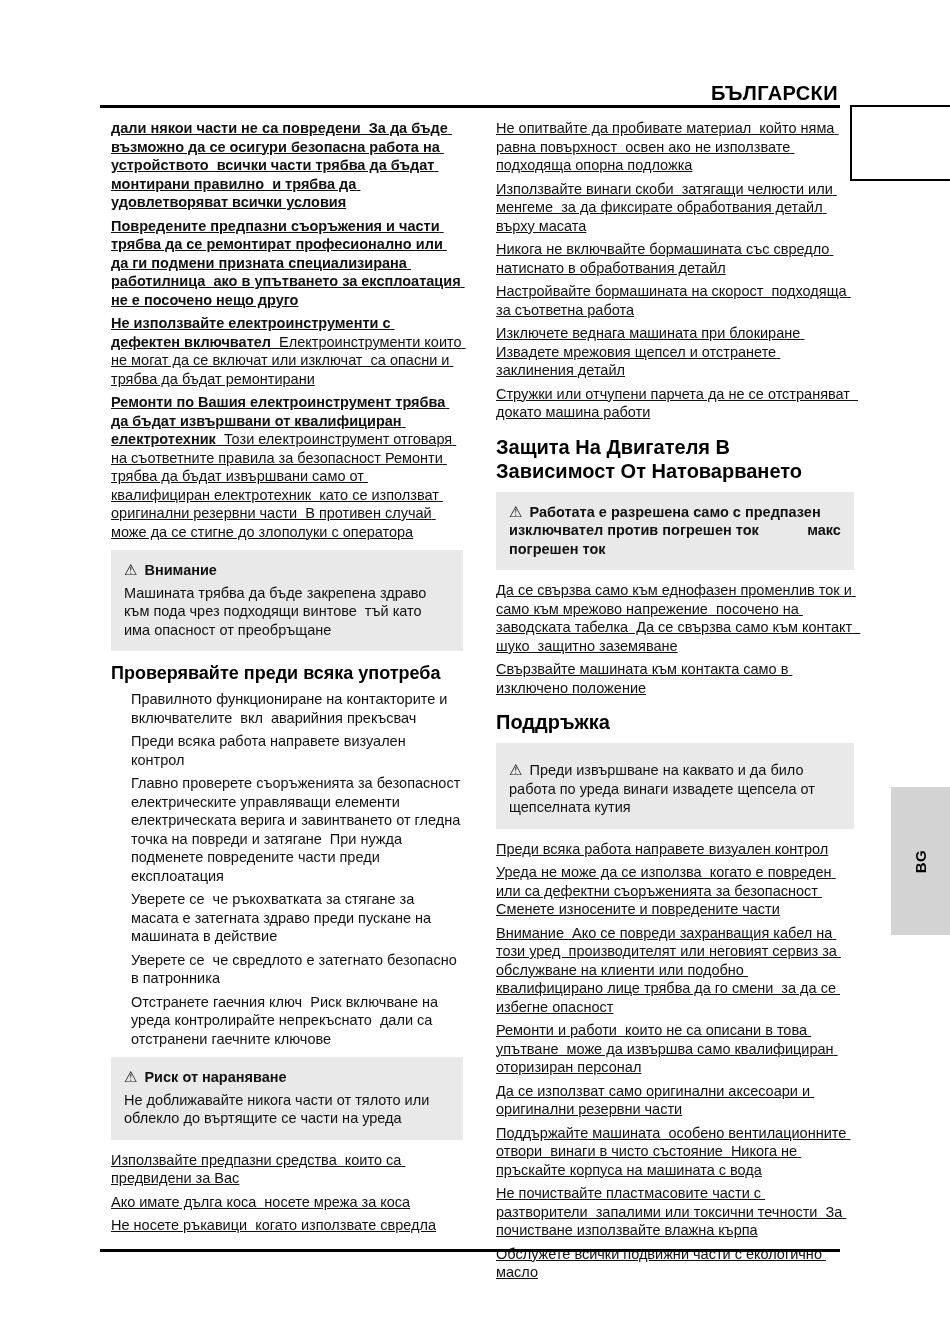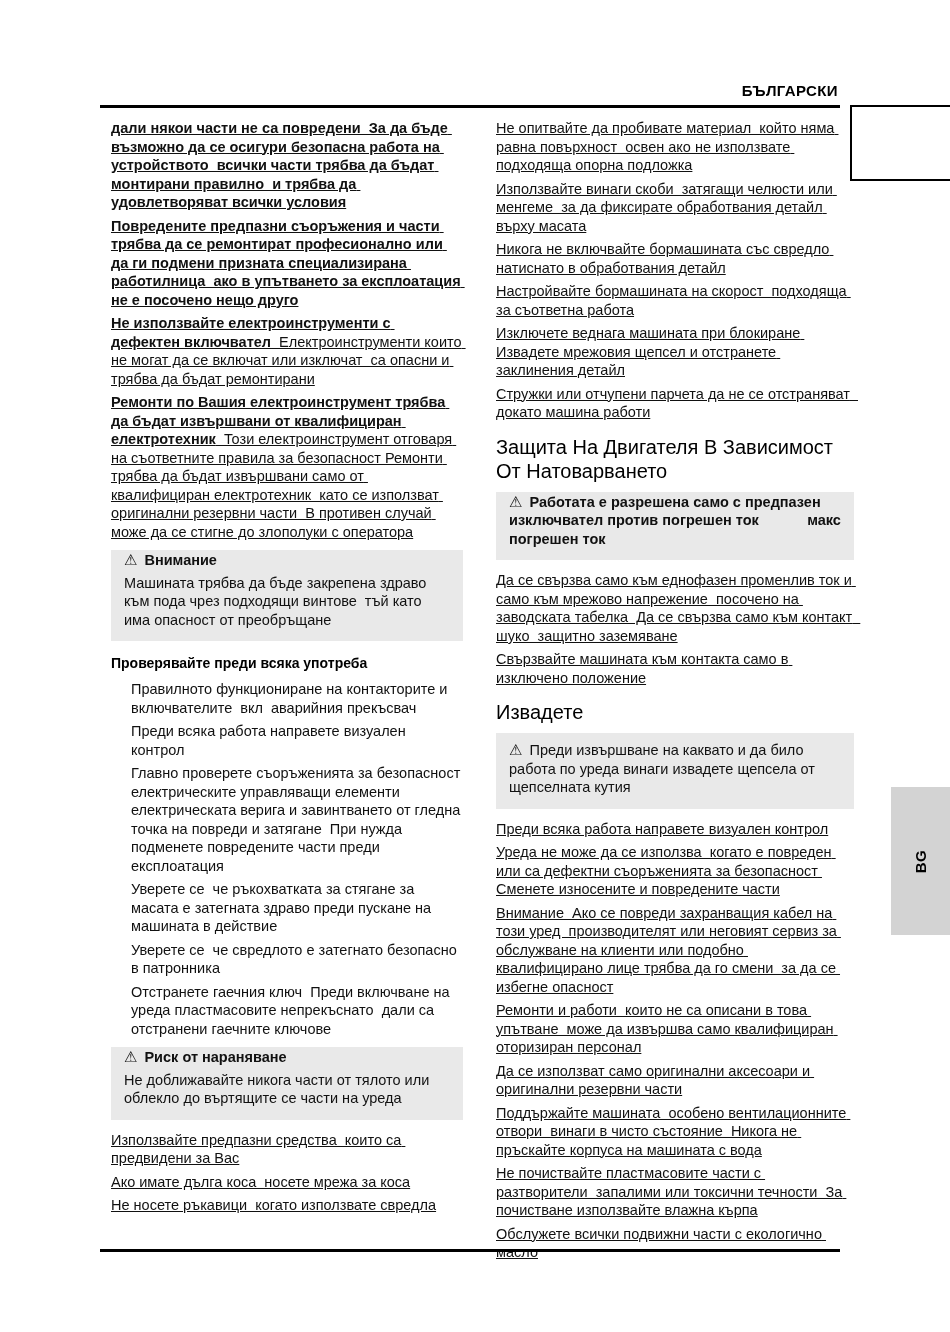--- a/index.html
+++ b/index.html
@@ -3,42 +3,42 @@
 <meta charset="utf-8">
 <style>
   html,body{margin:0;padding:0;background:#fff;}
   .page{
     position:relative;width:950px;height:1332px;background:#ffffff;
     font-family:"Liberation Sans","DejaVu Sans",sans-serif;color:#111111;
     overflow:hidden;
   }
   .lang-header{
     position:absolute;top:82px;left:100px;width:738px;text-align:right;
-    font-weight:bold;font-size:15px;letter-spacing:0.4px;color:#000;
+    font-weight:bold;font-size:20px;letter-spacing:0.4px;color:#000;
   }
   .rule{position:absolute;left:100px;width:740px;height:3px;background:#000;}
   .rule-top{top:105px;}
   .rule-bottom{top:1249px;}
   .corner-box{
     position:absolute;top:105px;right:-4px;width:100px;height:72px;
     background:#fff;border:2px solid #000;
   }
   .col{position:absolute;top:119px;font-size:14.5px;line-height:18.5px;}
   .col-left{left:111px;width:352px;}
   .col-right{left:496px;width:358px;}
   .para{margin:0 0 5px 0;white-space:pre-wrap;text-decoration:underline;}
   .para.b{font-weight:bold;}
   .lead{font-weight:bold;}
   .item{margin:0 0 5px 20px;white-space:pre-wrap;}
   .h2{
-    font-weight:normal;font-size:20px;line-height:24px;margin:13px 0 9px 0;color:#000;
+    font-weight:bold;font-size:20px;line-height:24px;margin:13px 0 9px 0;color:#000;
     white-space:pre-wrap;
   }
-  .h3{font-weight:bold;font-size:14px;line-height:20px;margin:12px 0 7px 0;color:#000;}
-  .warnbox{background:#e9e9e9;padding:1px 13px 12px 13px;margin:9px 0 11px 0;}
+  .h3{font-weight:bold;font-size:18px;line-height:20px;margin:12px 0 7px 0;color:#000;}
+  .warnbox{background:#e9e9e9;padding:11px 13px 12px 13px;margin:9px 0 11px 0;}
   .warnbox .title{font-weight:bold;white-space:pre-wrap;}
   .warnbox .body{margin-top:4px;white-space:pre-wrap;}
   .warn-icon{
     font-family:"DejaVu Sans",sans-serif;font-weight:bold;font-size:15px;
     margin-right:7px;
   }
   .bg-tab{
     position:absolute;top:787px;right:0;width:59px;height:148px;background:#d3d3d3;
     display:flex;align-items:center;justify-content:center;
   }
@@ -65,21 +65,21 @@
       <div class="title"><span class="warn-icon">⚠</span><span>Внимание</span></div>
       <div class="body">Машината трябва да бъде закрепена здраво към пода чрез подходящи винтове  тъй като има опасност от преобръщане</div>
     </div>
 
     <div class="h3">Проверявайте преди всяка употреба</div>
     <p class="item">Правилното функциониране на контакторите и включвателите  вкл  аварийния прекъсвач</p>
     <p class="item">Преди всяка работа направете визуален контрол</p>
     <p class="item">Главно проверете съоръженията за безопасност електрическите управляващи елементи електрическата верига и завинтването от гледна точка на повреди и затягане  При нужда подменете повредените части преди експлоатация</p>
     <p class="item">Уверете се  че ръкохватката за стягане за масата е затегната здраво преди пускане на машината в действие</p>
     <p class="item">Уверете се  че свредлото е затегнато безопасно в патронника</p>
-    <p class="item">Отстранете гаечния ключ  Преди включване на уреда пластмасовите непрекъснато  дали са отстранени гаечните ключове</p>
+    <p class="item">Отстранете гаечния ключ  Риск включване на уреда контролирайте непрекъснато  дали са отстранени гаечните ключове</p>
 
     <div class="warnbox">
       <div class="title"><span class="warn-icon">⚠</span><span>Риск от нараняване</span></div>
       <div class="body">Не доближавайте никога части от тялото или облекло до въртящите се части на уреда</div>
     </div>
 
     <p class="para">Използвайте предпазни средства  които са предвидени за Вас</p>
     <p class="para">Ако имате дълга коса  носете мрежа за коса</p>
     <p class="para">Не носете ръкавици  когато използвате свредла</p>
   </div>
@@ -94,21 +94,21 @@
 
     <div class="h2">Защита На Двигателя В Зависимост От Натоварването</div>
 
     <div class="warnbox">
       <div class="title"><span class="warn-icon">⚠</span><span>Работата е разрешена само с предпазен изключвател против погрешен ток            макс погрешен ток</span></div>
     </div>
 
     <p class="para">Да се свързва само към еднофазен променлив ток и само към мрежово напрежение  посочено на заводската табелка  Да се свързва само към контакт  шуко  защитно заземяване</p>
     <p class="para">Свързвайте машината към контакта само в изключено положение</p>
 
-    <div class="h2">Извадете</div>
+    <div class="h2">Поддръжка</div>
 
     <div class="warnbox">
       <div style="white-space:pre-wrap;margin-top:7px;"><span class="warn-icon">⚠</span><span>Преди извършване на каквато и да било работа по уреда винаги извадете щепсела от щепселната кутия</span></div>
     </div>
 
     <p class="para">Преди всяка работа направете визуален контрол</p>
     <p class="para">Уреда не може да се използва  когато е повреден или са дефектни съоръженията за безопасност Сменете износените и повредените части</p>
     <p class="para">Внимание  Ако се повреди захранващия кабел на този уред  производителят или неговият сервиз за обслужване на клиенти или подобно квалифицирано лице трябва да го смени  за да се избегне опасност</p>
     <p class="para">Ремонти и работи  които не са описани в това упътване  може да извършва само квалифициран оторизиран персонал</p>
     <p class="para">Да се използват само оригинални аксесоари и оригинални резервни части</p>

